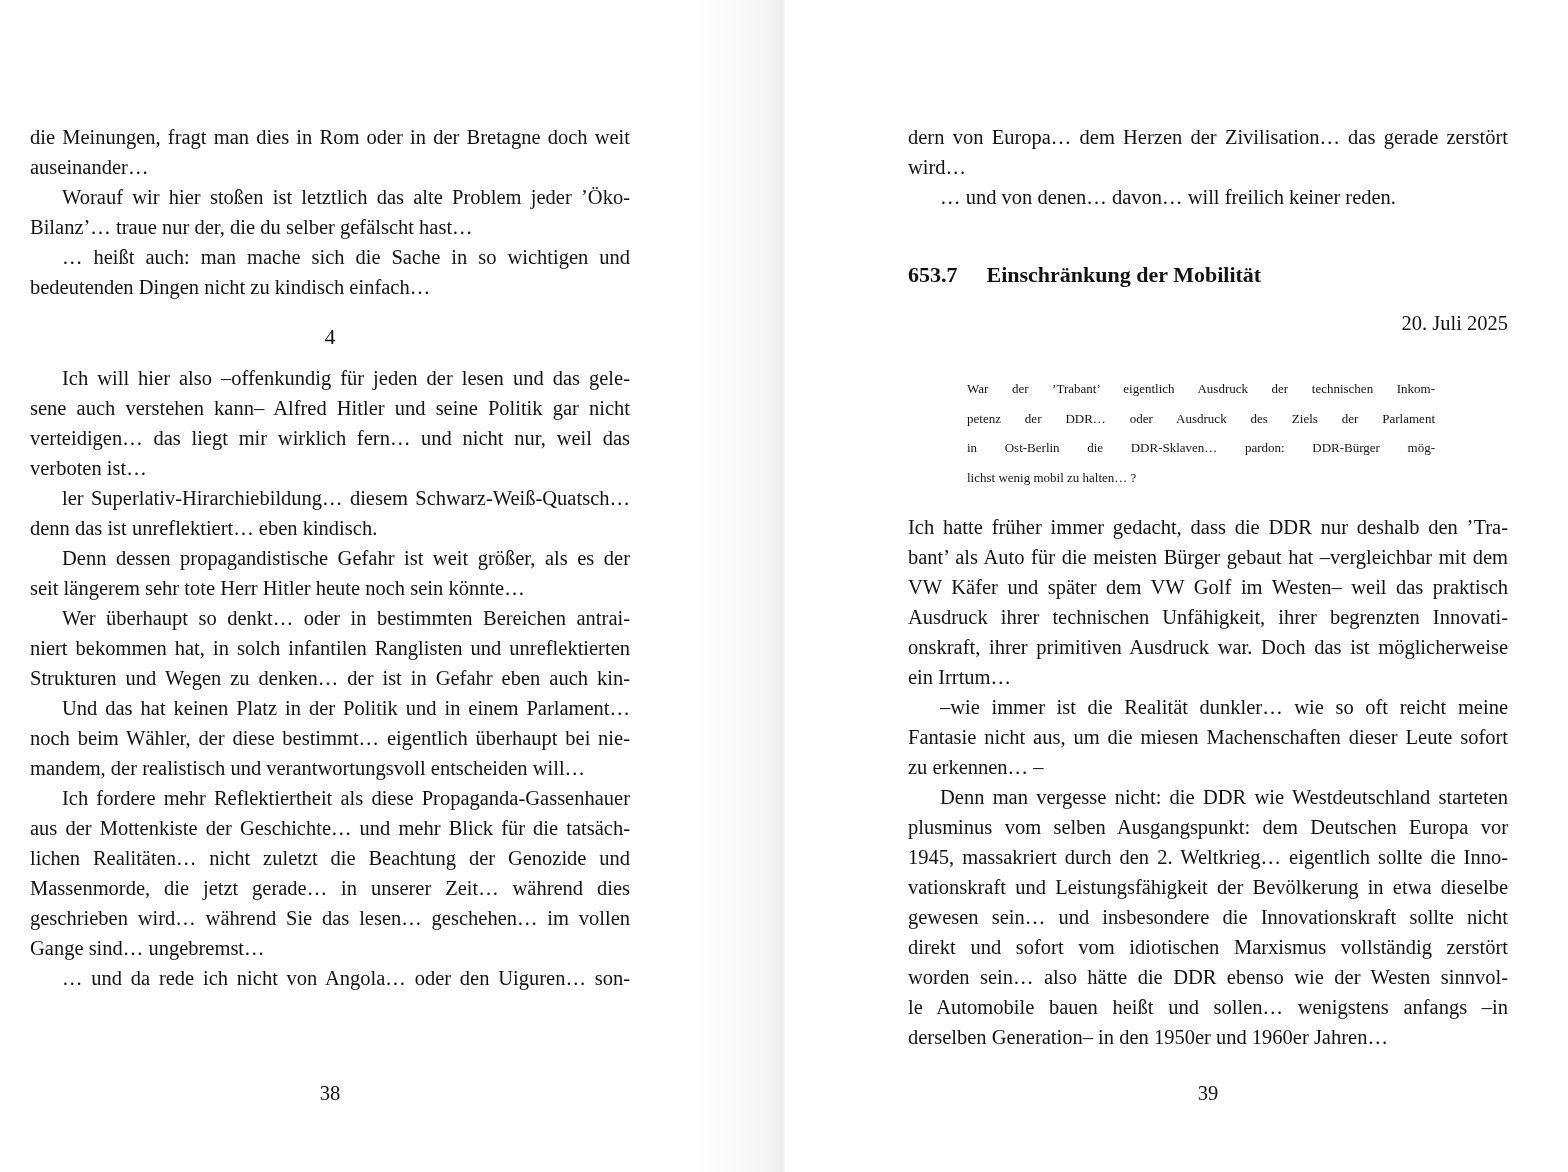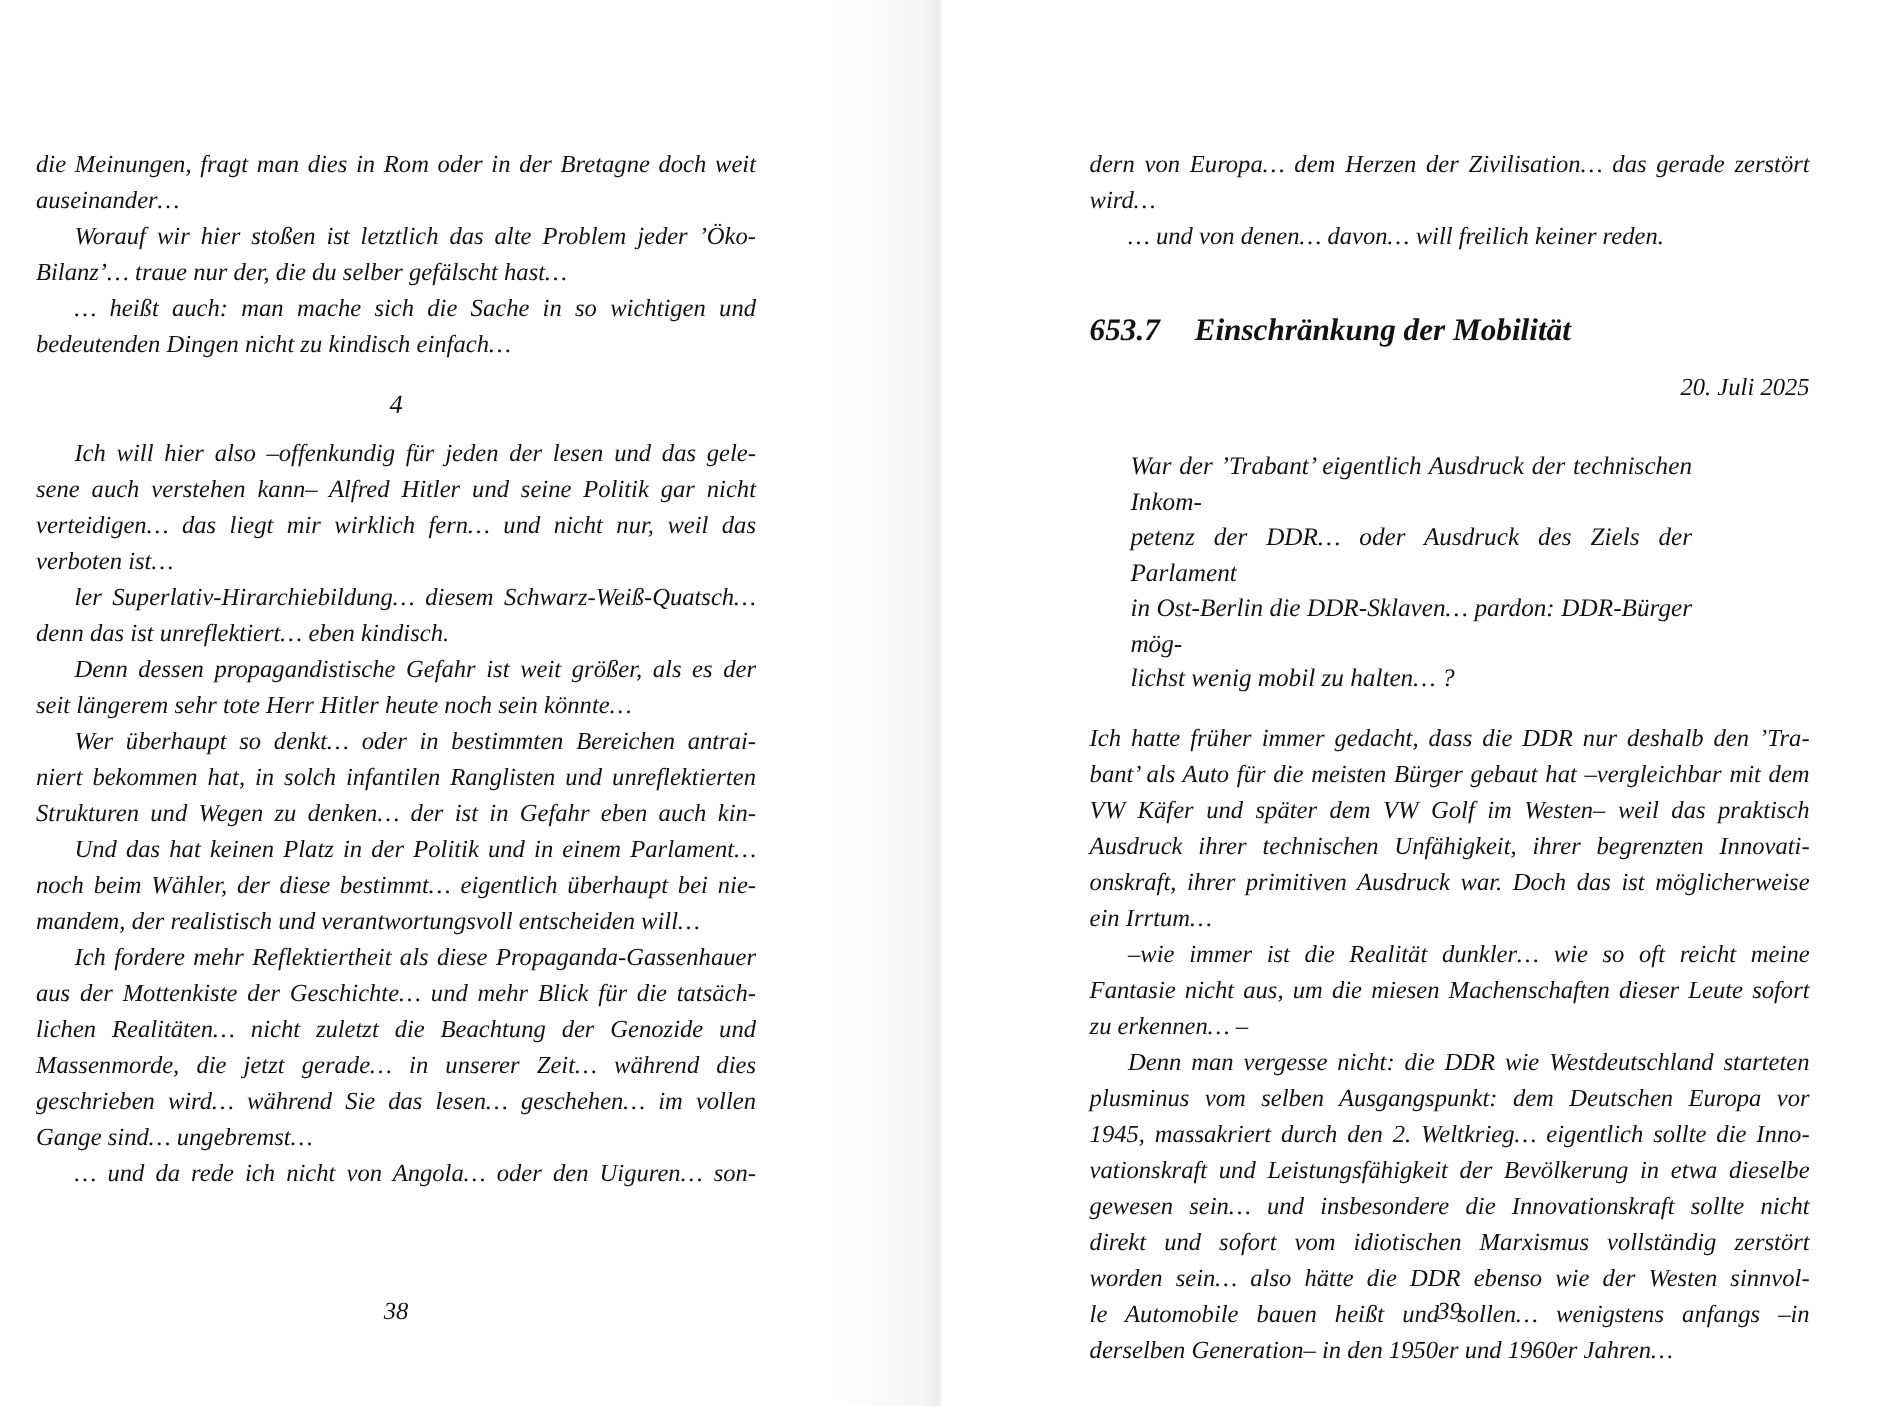--- a/index.html
+++ b/index.html
@@ -6,21 +6,21 @@
   .spread {
     position:relative;
     width:1568px; height:1172px;
     background:#ffffff;
     overflow:hidden;
     font-family:"Liberation Serif","DejaVu Serif",serif;
     color:#121212;
     font-size:20.5px;
     line-height:30px;
   }
-  .page { position:absolute; top:0; height:100%;font-style:italic; }
+  .page { position:absolute; top:0; height:100%; }
   .page-left  { left:0;     width:784px; }
   .page-right { left:784px; width:784px; }
 
   
   .gutter {
     position:absolute; top:0; left:688px; width:100px; height:100%;
     background:linear-gradient(to right,
       rgba(0,0,0,0) 0%,
       rgba(0,0,0,0.018) 40%,
       rgba(0,0,0,0.040) 80%,
@@ -41,36 +41,36 @@
 
   .block.number {
     text-align:center;
     font-size:22px; line-height:26px;
     margin-top:22px; margin-bottom:13px;
   }
 
   .block.heading {
     margin-top:45px;
     font-weight:bold;
-    font-size:26px; line-height:36px;
+    font-size:22px; line-height:36px;
     white-space:nowrap;
   }
   .heading .h-num { margin-right:29px; }
 
   .block.date {
     text-align:right;
     margin-top:15px;
     line-height:30px;
   }
 
   .block.quote {
     margin-top:36px;
-    margin-left:34px;
+    margin-left:59px;
     width:468px;
-    font-size:21px; line-height:29.5px;
+    font-size:13px; line-height:29.5px;
   }
   .block.quote + .block.para { margin-top:20px; }
 
   .folio {
     position:absolute; top:1078px;
     width:600px; text-align:center;
     line-height:30px;
   }
   .page-left  .folio { left:30px; }
   .page-right .folio { left:124px; }

